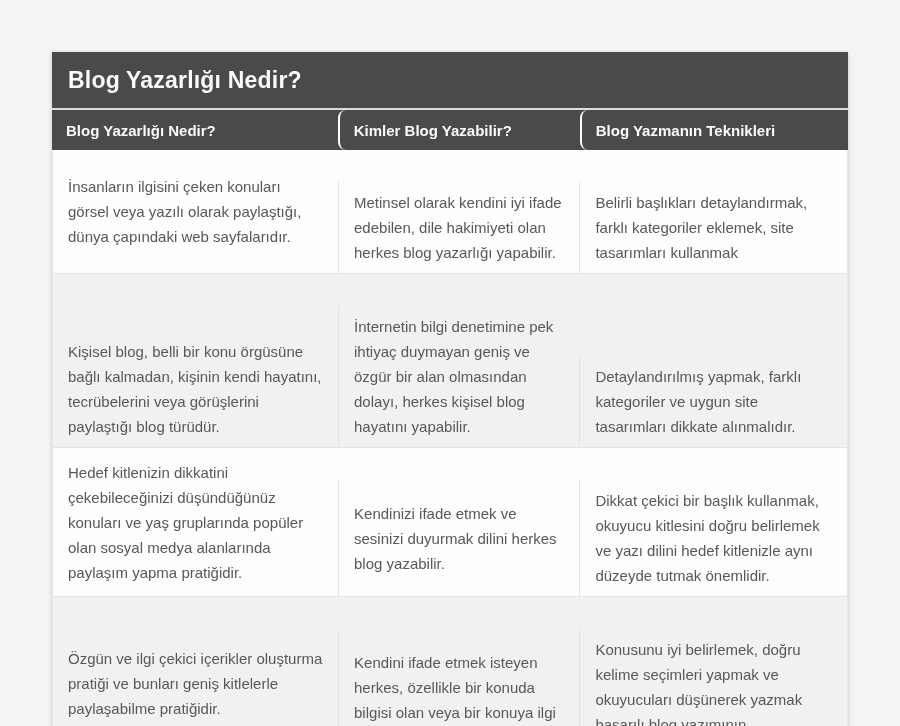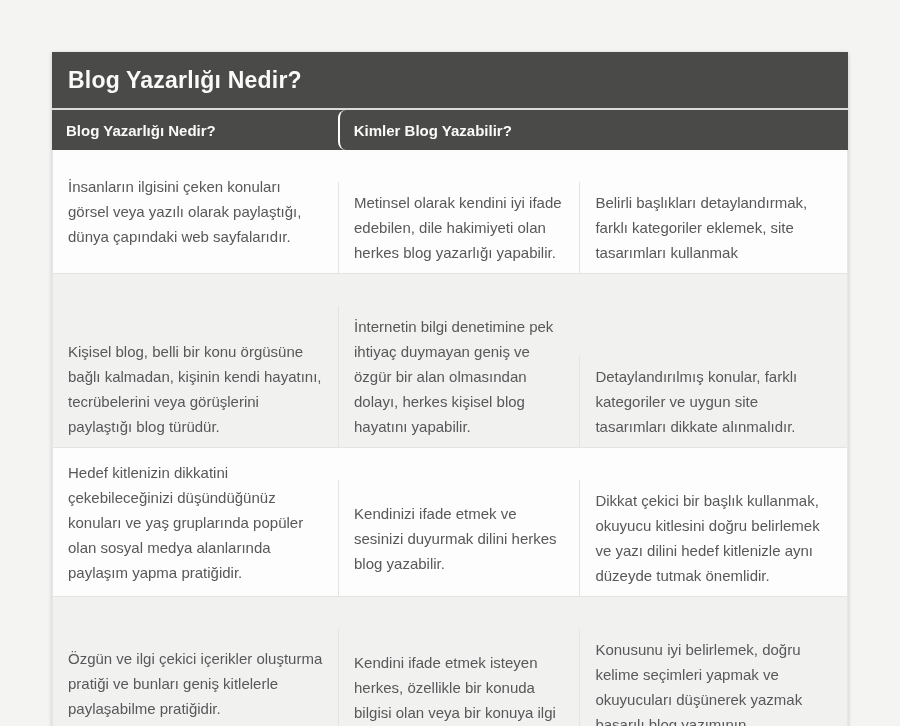--- a/index.html
+++ b/index.html
@@ -87,20 +87,23 @@
     <h1>Blog Yazarlığı Nedir?</h1>
   </div>
 
   <div class="header-row">
     <div class="header-cell col-1">
       <span>Blog Yazarlığı Nedir?</span>
     </div>
     <div class="header-cell col-2">
       <span>Kimler Blog Yazabilir?</span>
     </div>
+    <div class="header-cell col-3">
+      <span>Blog Yazmanın Teknikleri</span>
+    </div>
   </div>
 
   <div class="tbody">
 
     <div class="row r1">
       <div class="cell col-1">
         <span>İnsanların ilgisini çeken konuları görsel veya yazılı olarak paylaştığı, dünya çapındaki web sayfalarıdır.</span>
       </div>
       <div class="cell col-2">
         <span>Metinsel olarak kendini iyi ifade edebilen, dile hakimiyeti olan herkes blog yazarlığı yapabilir.</span>
@@ -111,21 +114,21 @@
     </div>
 
     <div class="row alt r2">
       <div class="cell col-1">
         <span>Kişisel blog, belli bir konu örgüsüne bağlı kalmadan, kişinin kendi hayatını, tecrübelerini veya görüşlerini paylaştığı blog türüdür.</span>
       </div>
       <div class="cell col-2">
         <span>İnternetin bilgi denetimine pek ihtiyaç duymayan geniş ve özgür bir alan olmasından dolayı, herkes kişisel blog hayatını yapabilir.</span>
       </div>
       <div class="cell col-3">
-        <span>Detaylandırılmış konular, farklı kategoriler ve uygun site tasarımları dikkate alınmalıdır.</span>
+        <span>Detaylandırılmış yapmak, farklı kategoriler ve uygun site tasarımları dikkate alınmalıdır.</span>
       </div>
     </div>
 
     <div class="row r3">
       <div class="cell col-1">
         <span>Hedef kitlenizin dikkatini çekebileceğinizi düşündüğünüz konuları ve yaş gruplarında popüler olan sosyal medya alanlarında paylaşım yapma pratiğidir.</span>
       </div>
       <div class="cell col-2">
         <span>Kendinizi ifade etmek ve sesinizi duyurmak dilini herkes blog yazabilir.</span>
       </div>

